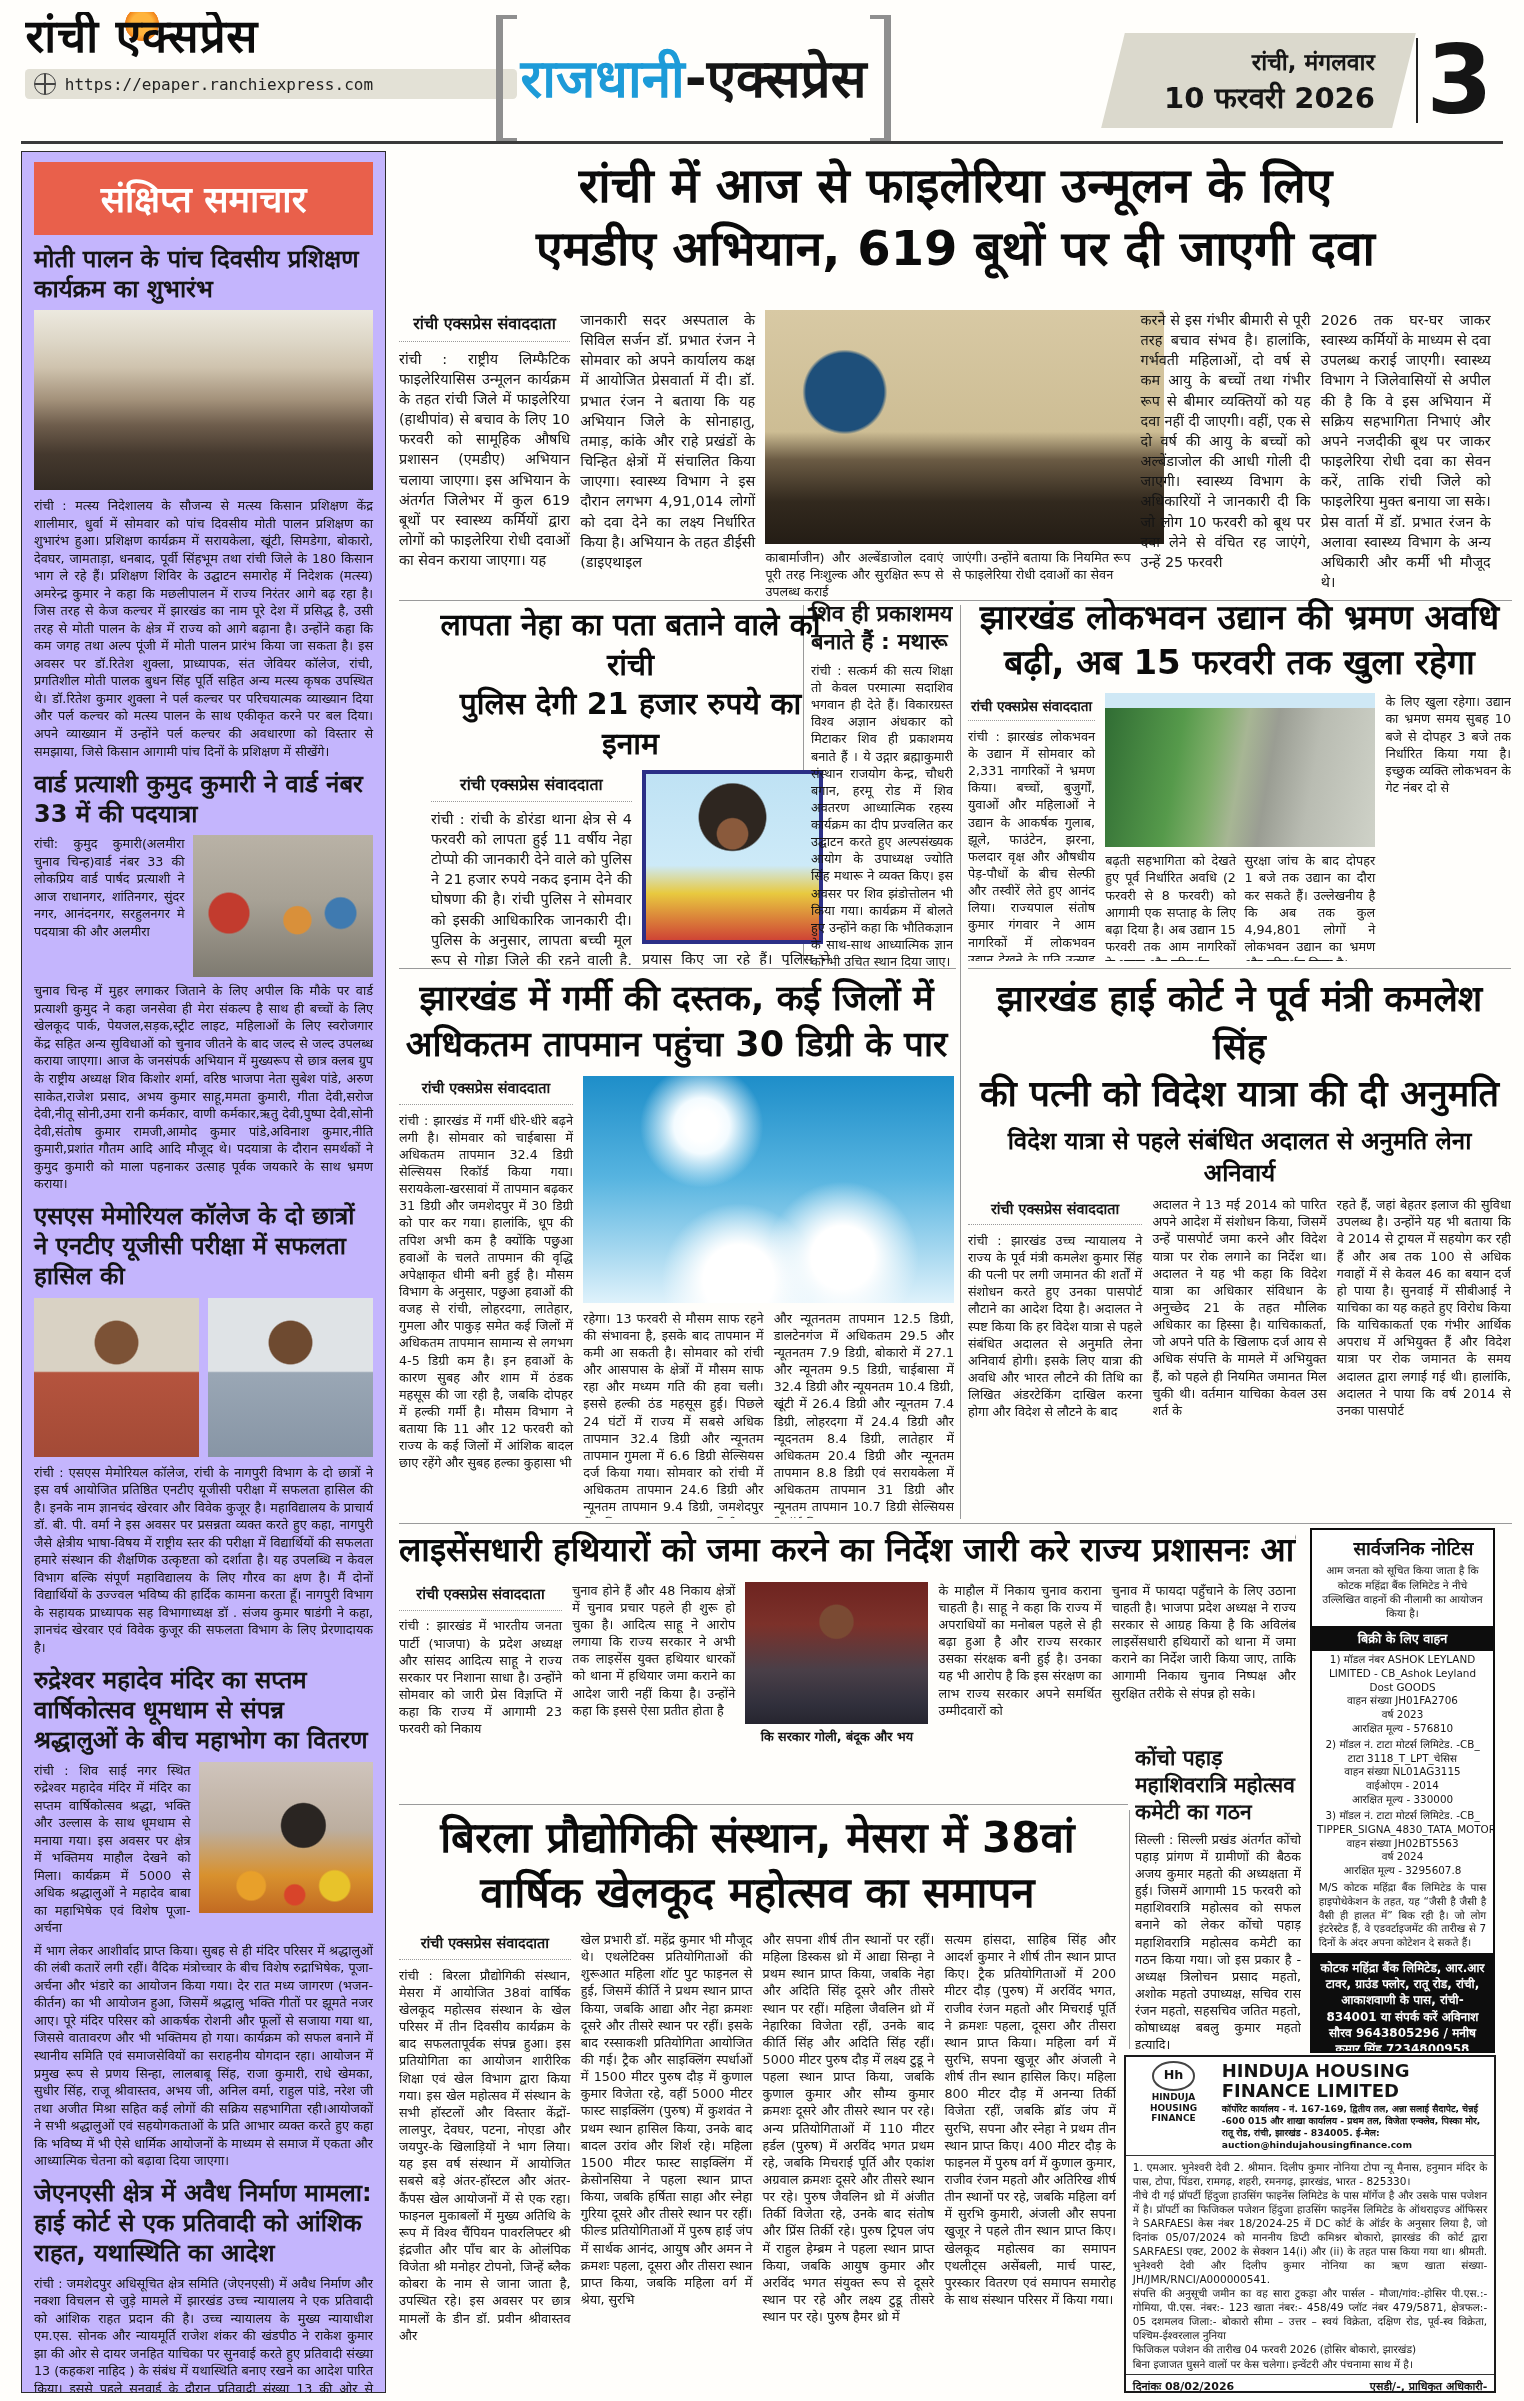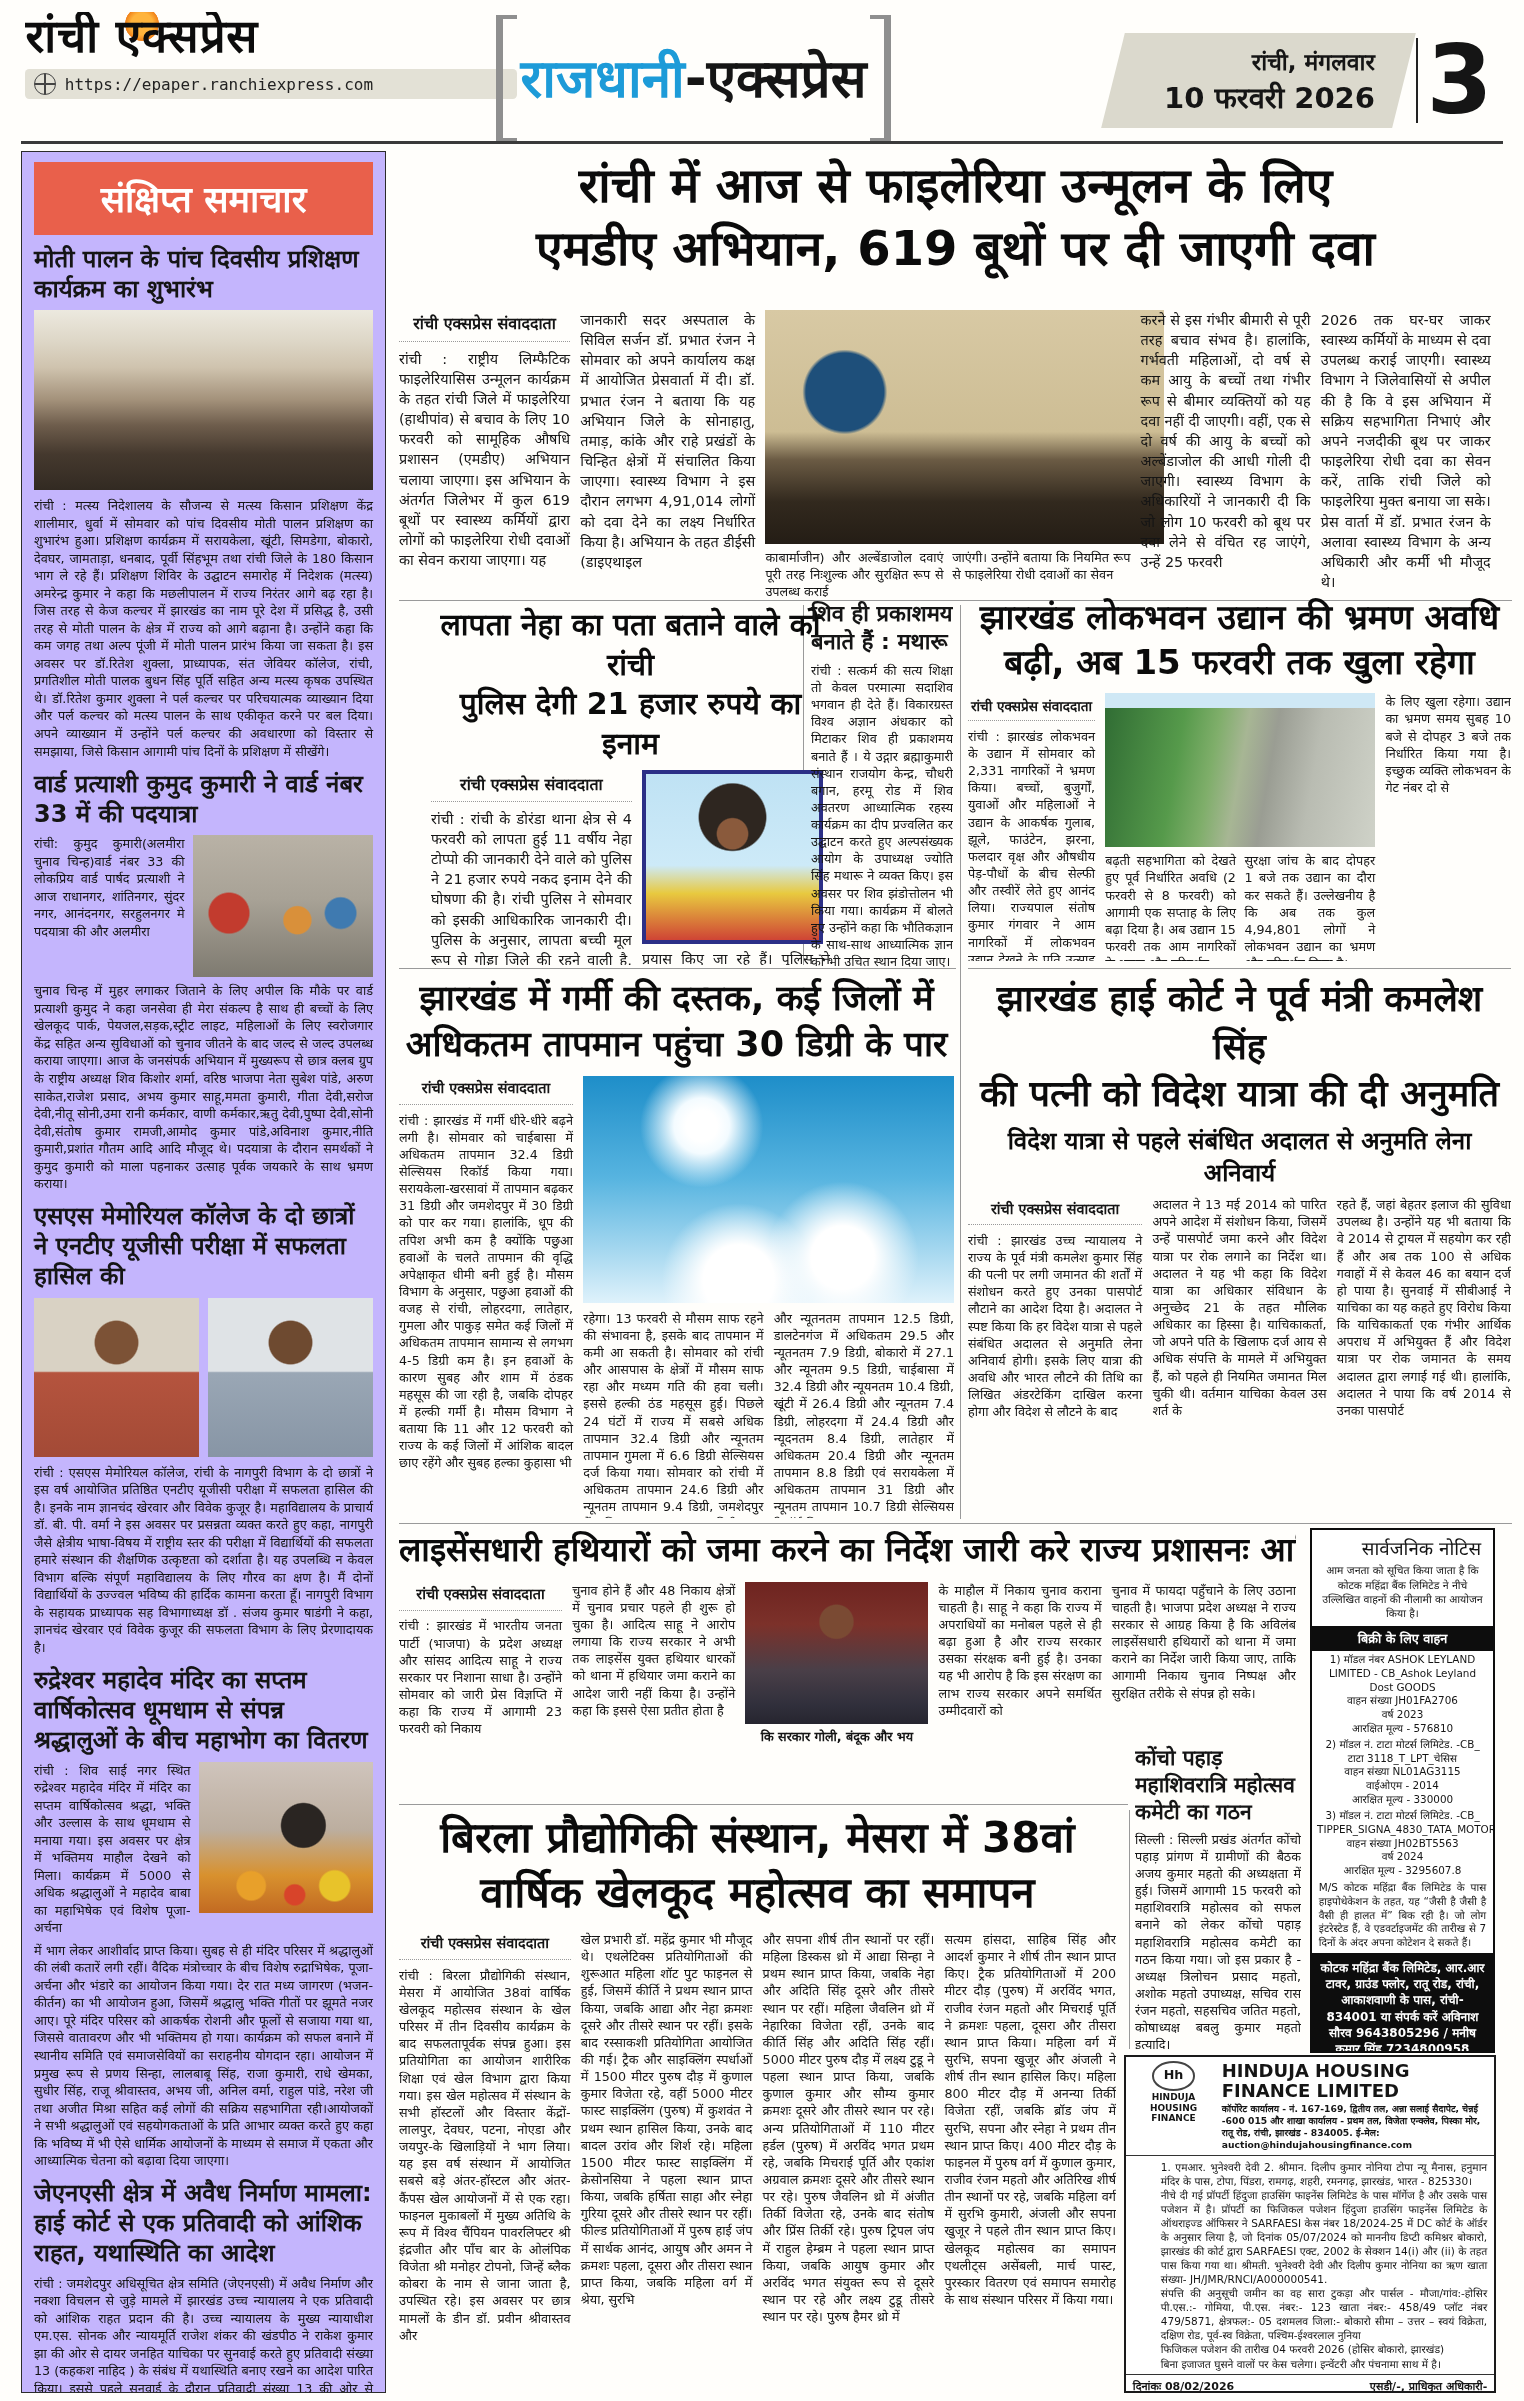--- a/index.html
+++ b/index.html
@@ -68,37 +68,37 @@
   .ph-park{background:linear-gradient(180deg,#cfe8f5 0 10%,rgba(0,0,0,0) 10%),
            linear-gradient(100deg,#2f6b33 0%,#569a4b 28%,#7fae6a 40%,#a7b694 50%,#9a9d93 60%,#b9bcb2 75%,#cfd2c8 100%);}
   .ph-sky{background:radial-gradient(circle at 32% 22%,#ffffff 0 5%,#f3fbff 9%,rgba(255,255,255,0) 20%),
           radial-gradient(circle at 70% 80%,#ffffff 0 10%,rgba(255,255,255,0) 24%),
           radial-gradient(circle at 42% 90%,#ffffff 0 12%,rgba(255,255,255,0) 26%),
           linear-gradient(180deg,#1e8ec9 0%,#57b4e0 45%,#a8d9f0 78%,#dff2fb 100%);}
   .ph-sahu{background:radial-gradient(circle at 50% 28%,#7a4a33 0 12%,transparent 13%),
            linear-gradient(180deg,#6e2420 0%,#7c312a 30%,#4a3f48 62%,#31303c 86%,#26252f 100%);}
   
   .notice{border:2.5px solid #0d0d0d;background:#fff;display:flex;flex-direction:column;}
-  .notice-title{font-size:18.7px;font-weight:400;text-align:center;padding:5.1px 3.4px 1.7px;margin-left:38px;}
+  .notice-title{font-size:18.7px;font-weight:700;text-align:left;padding:5.1px 3.4px 1.7px;margin-left:38px;}
   .notice-intro{font-size:10.6px;line-height:1.35;text-align:center;padding:1.7px 6.8px 5.1px;}
   .notice-bar{background:#0d0d0d;color:#fff;font-size:12.7px;font-weight:800;text-align:center;padding:3.4px 1.7px;}
   .veh{font-size:10.4px;line-height:1.32;text-align:center;padding:2.5px 5.1px 0;}
   .notice-terms{font-size:10.4px;line-height:1.32;text-align:justify;padding:3.4px 6.8px;}
   .notice-foot{background:#0d0d0d;color:#fff;font-size:12px;font-weight:800;text-align:center;
                line-height:1.35;padding:6.8px 5.1px;margin-top:auto;}
   
   .ad{border:2.5px solid #1a1a1a;background:#fff;display:flex;flex-direction:column;}
   .ad-head{display:flex;gap:6.8px;border-bottom:1.7px solid #333;padding:4.2px 6px;}
   .ad-logo{width:83px;text-align:center;flex:none;}
   .ad-logo-oval{width:39px;height:25.4px;border:2.5px double #444;border-radius:50%;margin:0 auto;
                 font-weight:900;font-size:12.7px;line-height:24px;}
   .ad-logo-name{font-size:9px;font-weight:800;line-height:1.15;margin-top:1.7px;}
   .ad-title{font-size:18px;font-weight:900;line-height:1.1;}
   .ad-addr{font-size:9.2px;line-height:1.3;font-weight:600;margin-top:2.5px;}
-  .ad-body{font-size:10.5px;line-height:1.34;text-align:justify;padding:3.4px 6.8px;margin-left:28px;}
+  .ad-body{font-size:10.5px;line-height:1.34;text-align:justify;padding:3.4px 6.8px;}
   .ad-foot{display:flex;justify-content:space-between;border-top:1.7px solid #333;
            padding:3.4px 6.8px;font-size:11px;font-weight:800;margin-top:auto;}
 </style>
 </head>
 <body>
 
 <div class="page">
 
   <div class="abs" style="left:25.4px;top:12px;width:509px;height:125px;">
     <div class="sunburst"></div>

